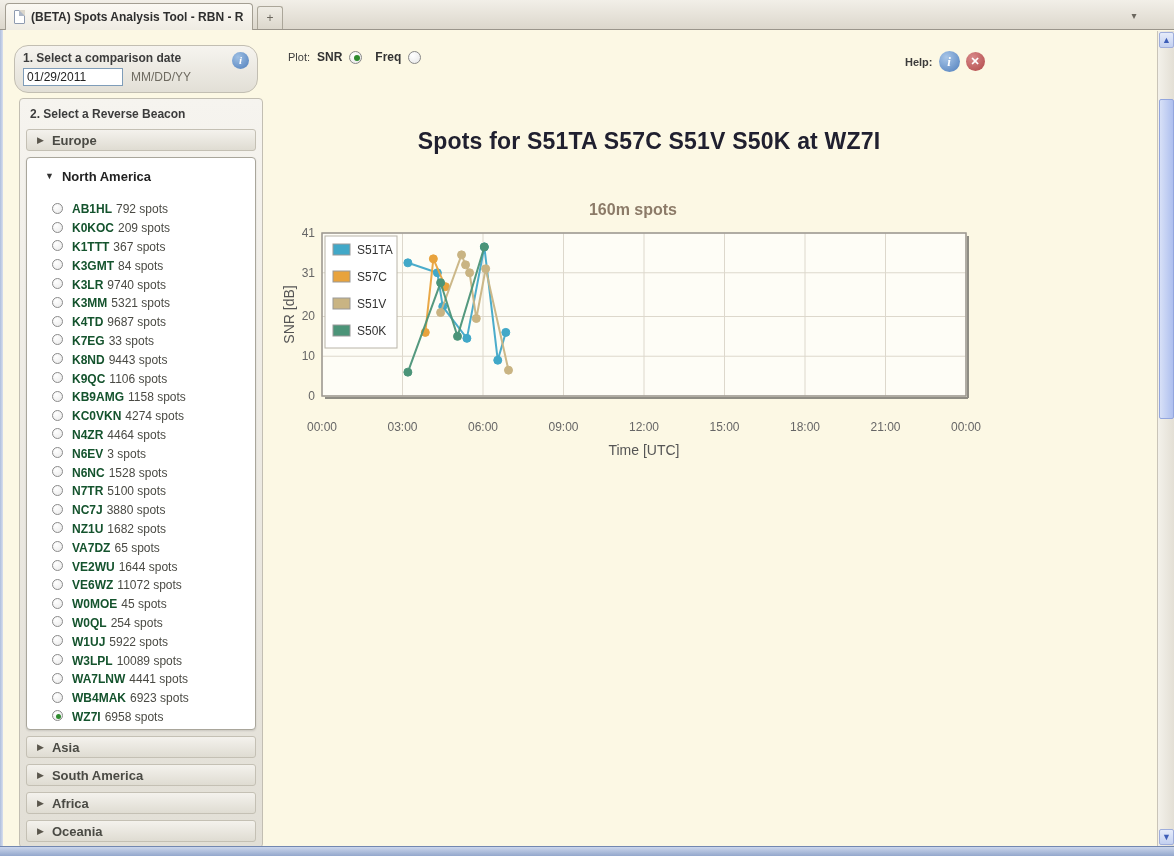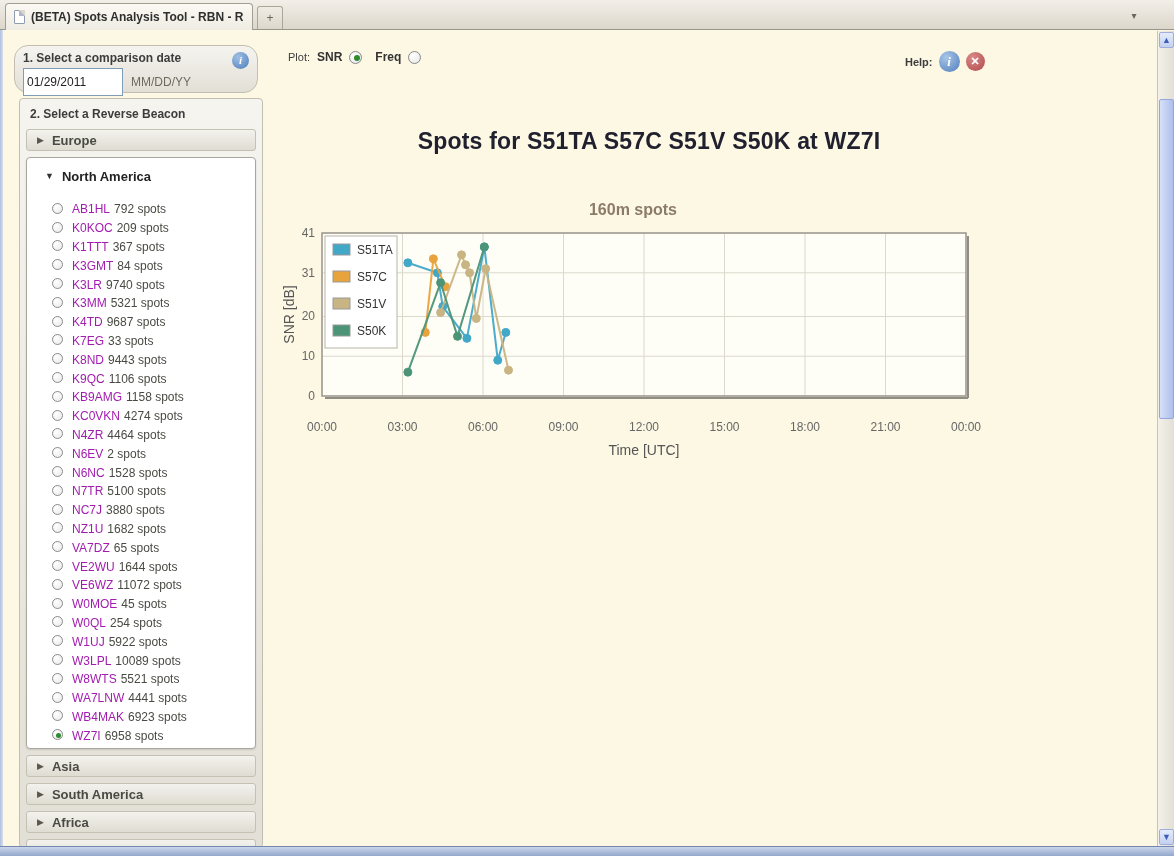--- a/index.html
+++ b/index.html
@@ -36,21 +36,21 @@
     border:1px solid #9FAEDC; border-radius:2px; color:#3D5EB8; font-size:9px; text-align:center; line-height:15px; }
   .sb-up { top:1px; } .sb-down { bottom:1px; }
   .sb-thumb { position:absolute; left:1px; top:68px; width:15px; height:320px;
     background:linear-gradient(90deg,#D7E0F7,#AEBFEE); border:1px solid #93A6DE; border-radius:2px; }
 
   
   .panel { position:absolute; background:linear-gradient(#F6F4EF,#E2DFD6); border:1px solid #C2BEB2; border-radius:14px; }
   .date-panel { left:14px; top:45px; width:244px; height:48px; padding:5px 8px; }
   .step-label { font-size:12px; font-weight:bold; color:#3C3C3C; }
   .date-row { display:flex; align-items:center; margin-top:3px; gap:8px; }
-  .date-input { width:100px; height:28px; border:1px solid #7F9DB9; background:#FFF; font-size:12px;
+  .date-input { width:100px; height:18px; border:1px solid #7F9DB9; background:#FFF; font-size:12px;
     padding:1px 3px; font-family:"Liberation Sans",sans-serif; color:#222; }
   .hint { font-size:12px; color:#6E6A60; }
   .info-icon { position:absolute; right:8px; top:6px; width:17px; height:17px; border-radius:50%;
     background:radial-gradient(circle at 35% 30%, #9FC0E4, #4E7DBB); color:#FFF; text-align:center;
     line-height:17px; font-size:11px; font-weight:bold; font-family:"Liberation Serif",serif; font-style:italic; }
 
   .beacon-outer { left:19px; top:98px; width:244px; height:750px; padding:6px 6px; border-radius:4px; }
   .accordion-header { position:relative; height:22px; background:linear-gradient(#F4F2ED,#DFDCD2);
     border:1px solid #C4C0B4; border-radius:3px; margin-bottom:6px; display:flex; align-items:center;
     padding-left:10px; gap:8px; cursor:pointer; }
@@ -60,21 +60,21 @@
     margin-bottom:6px; padding:7px 0 4px 0; box-shadow:0 1px 2px rgba(0,0,0,0.12); }
   .na-header { display:flex; align-items:center; gap:8px; padding-left:18px; height:22px; }
   .na-header .chev { font-size:9px; color:#333; }
   .na-header .rlabel { font-size:13px; font-weight:bold; color:#222; }
   .beacon-list { margin-top:12px; }
   .beacon-item { display:flex; align-items:center; height:18.8px; padding-left:25px; gap:9px; }
   .radio { width:11px; height:11px; border:1px solid #8A8A8A; border-radius:50%;
     background:radial-gradient(circle at 35% 30%, #FFFFFF, #E9E9E9); position:relative; flex:0 0 auto; }
   .radio.sel:after { content:""; position:absolute; left:3px; top:3px; width:5px; height:5px;
     border-radius:50%; background:#2E8B2E; }
-  .beacon-item .call { font-size:12px; font-weight:normal; color:#a21caf; }
+  .beacon-item .call { font-size:12px; font-weight:bold; color:#14532d; }
   .beacon-item .spots { font-size:12px; color:#4A4A44; margin-left:4px; }
 
   
   .plot-ctl { position:absolute; left:288px; top:50px; display:flex; align-items:center; gap:7px; }
   .plot-ctl .plot-lbl { font-size:11px; color:#3C3C3C; }
   .plot-ctl .opt-lbl { font-size:12px; font-weight:bold; color:#333; }
   .radio2 { width:13px; height:13px; border:1px solid #888; border-radius:50%;
     background:radial-gradient(circle at 35% 30%, #FFF, #E6E6E6); position:relative; }
   .radio2.sel:after { content:""; position:absolute; left:3.5px; top:3.5px; width:6px; height:6px;
     border-radius:50%; background:#2E8B2E; }
@@ -178,21 +178,21 @@
             <div class="beacon-item">
               <span class="radio"></span>
               <span><span class="call">KC0VKN</span><span class="spots">4274 spots</span></span>
             </div>
             <div class="beacon-item">
               <span class="radio"></span>
               <span><span class="call">N4ZR</span><span class="spots">4464 spots</span></span>
             </div>
             <div class="beacon-item">
               <span class="radio"></span>
-              <span><span class="call">N6EV</span><span class="spots">2 spots</span></span>
+              <span><span class="call">N6EV</span><span class="spots">3 spots</span></span>
             </div>
             <div class="beacon-item">
               <span class="radio"></span>
               <span><span class="call">N6NC</span><span class="spots">1528 spots</span></span>
             </div>
             <div class="beacon-item">
               <span class="radio"></span>
               <span><span class="call">N7TR</span><span class="spots">5100 spots</span></span>
             </div>
             <div class="beacon-item">
@@ -223,24 +223,20 @@
               <span class="radio"></span>
               <span><span class="call">W0QL</span><span class="spots">254 spots</span></span>
             </div>
             <div class="beacon-item">
               <span class="radio"></span>
               <span><span class="call">W1UJ</span><span class="spots">5922 spots</span></span>
             </div>
             <div class="beacon-item">
               <span class="radio"></span>
               <span><span class="call">W3LPL</span><span class="spots">10089 spots</span></span>
-            </div>
-            <div class="beacon-item">
-              <span class="radio"></span>
-              <span><span class="call">W8WTS</span><span class="spots">5521 spots</span></span>
             </div>
             <div class="beacon-item">
               <span class="radio"></span>
               <span><span class="call">WA7LNW</span><span class="spots">4441 spots</span></span>
             </div>
             <div class="beacon-item">
               <span class="radio"></span>
               <span><span class="call">WB4MAK</span><span class="spots">6923 spots</span></span>
             </div>
             <div class="beacon-item">

